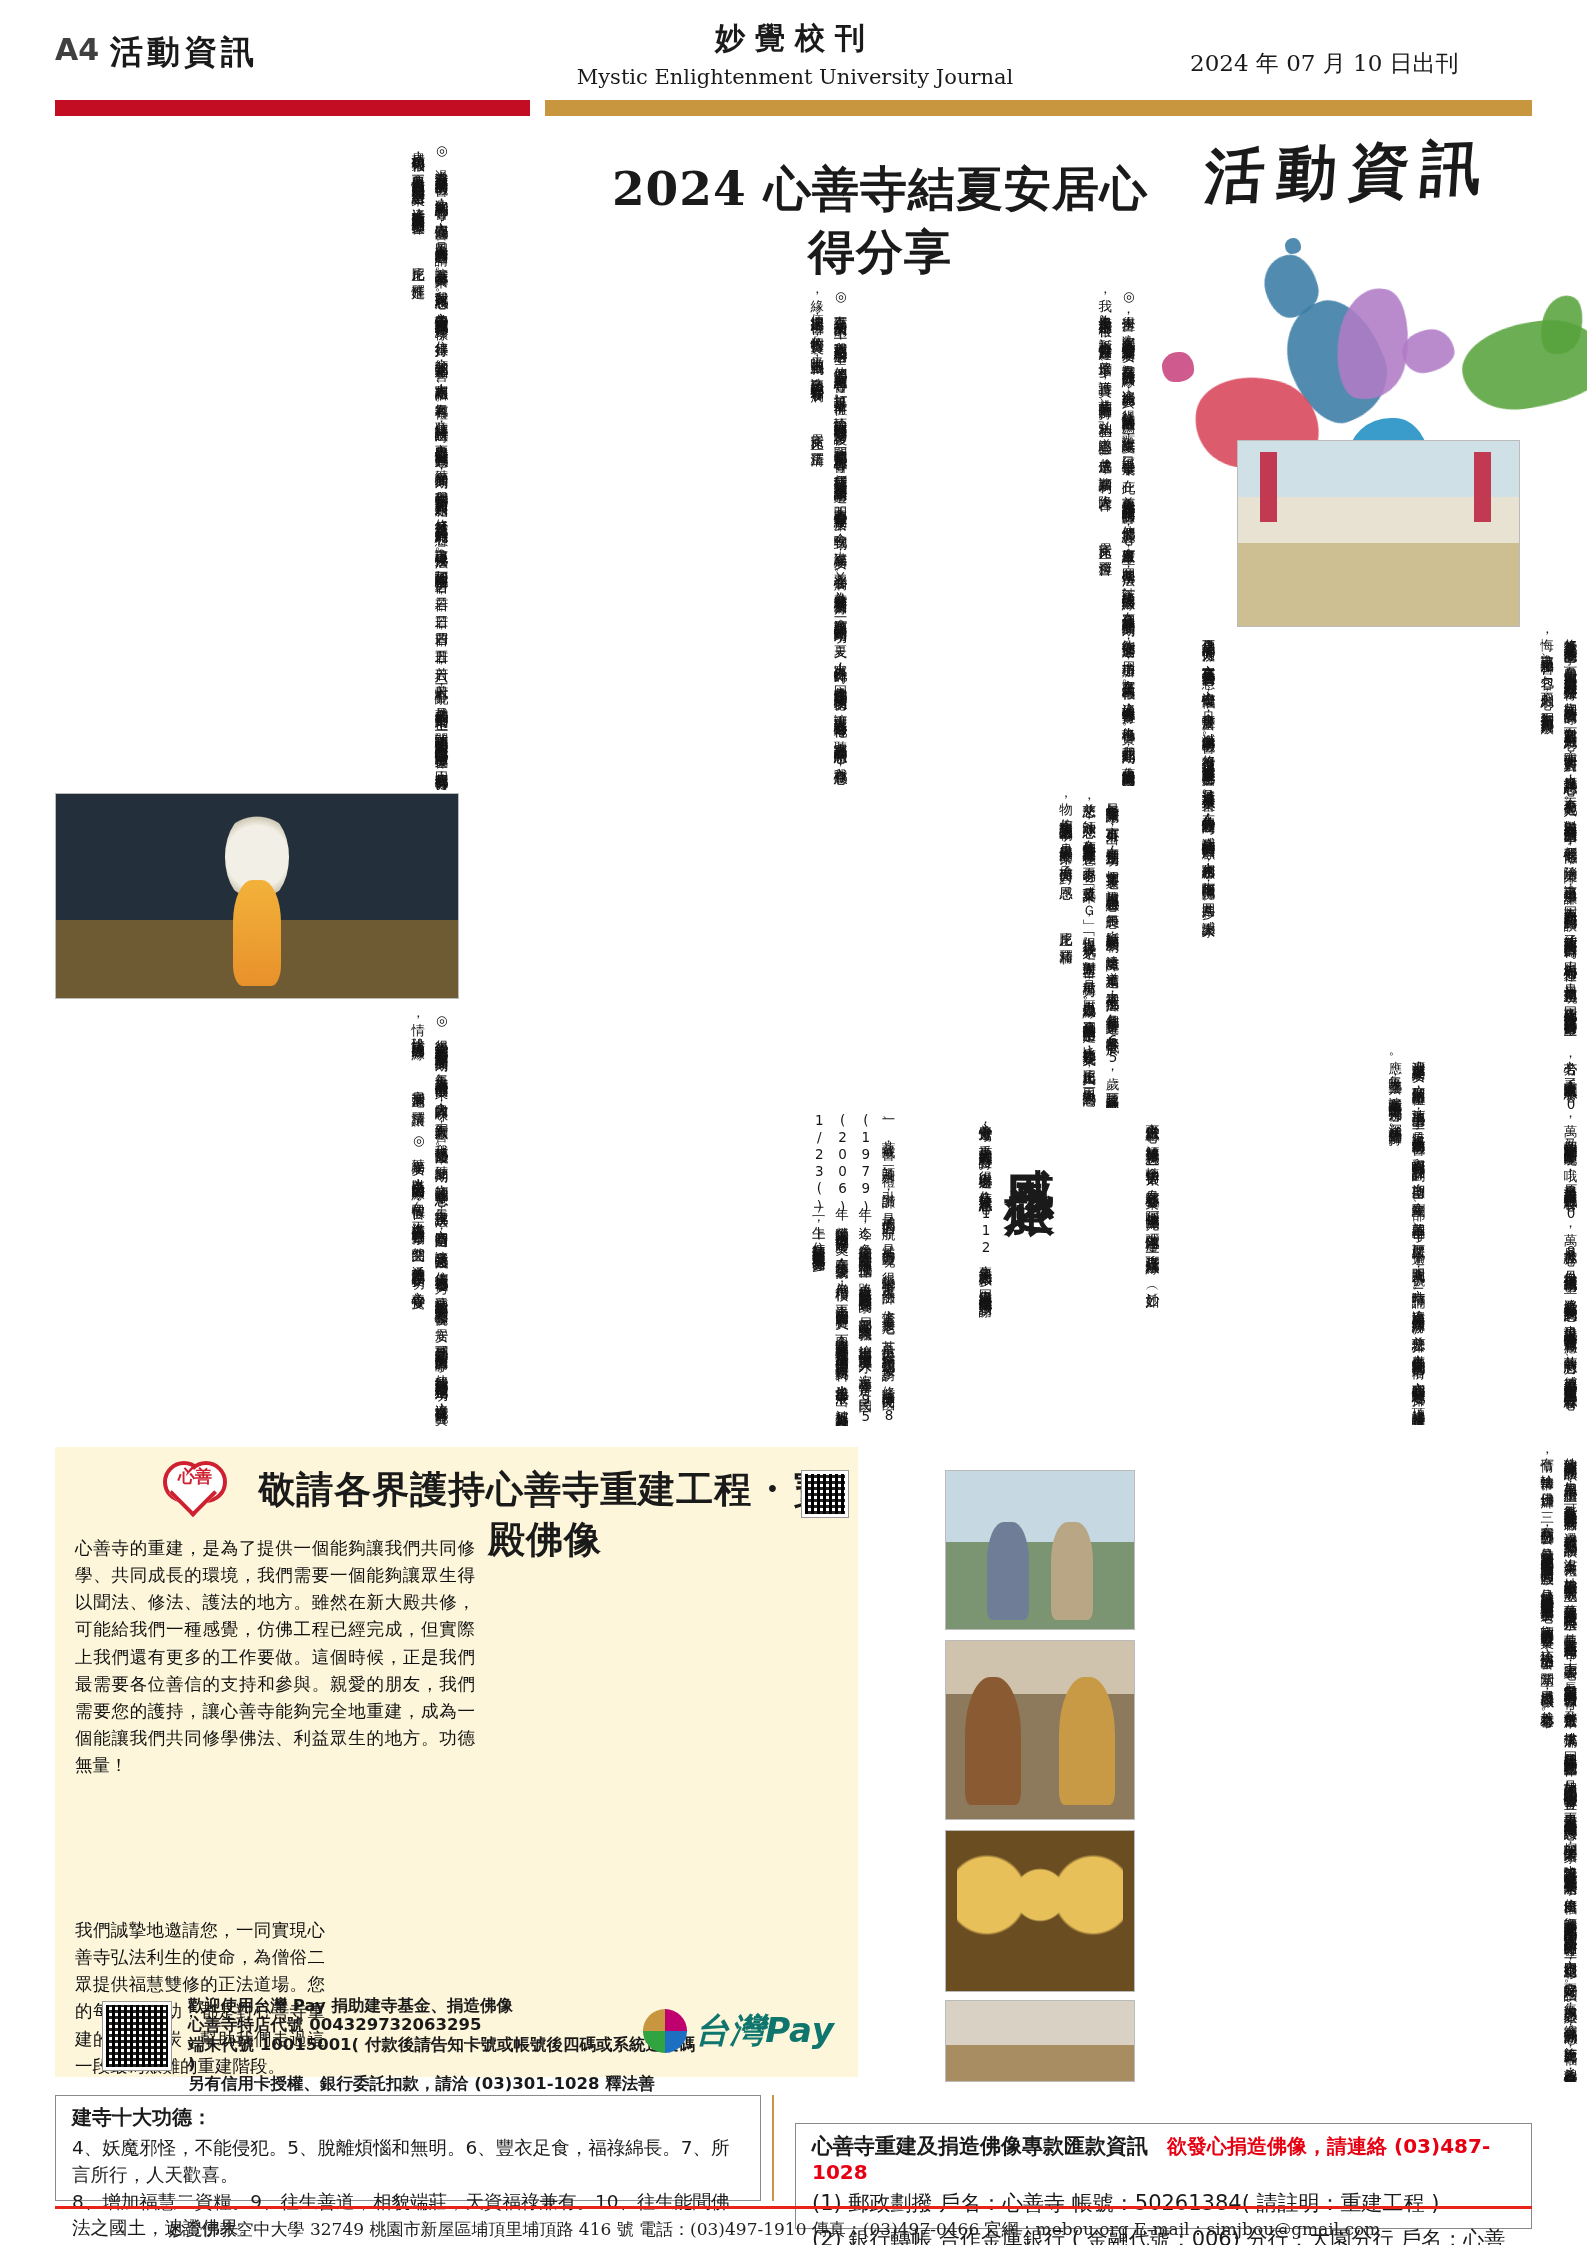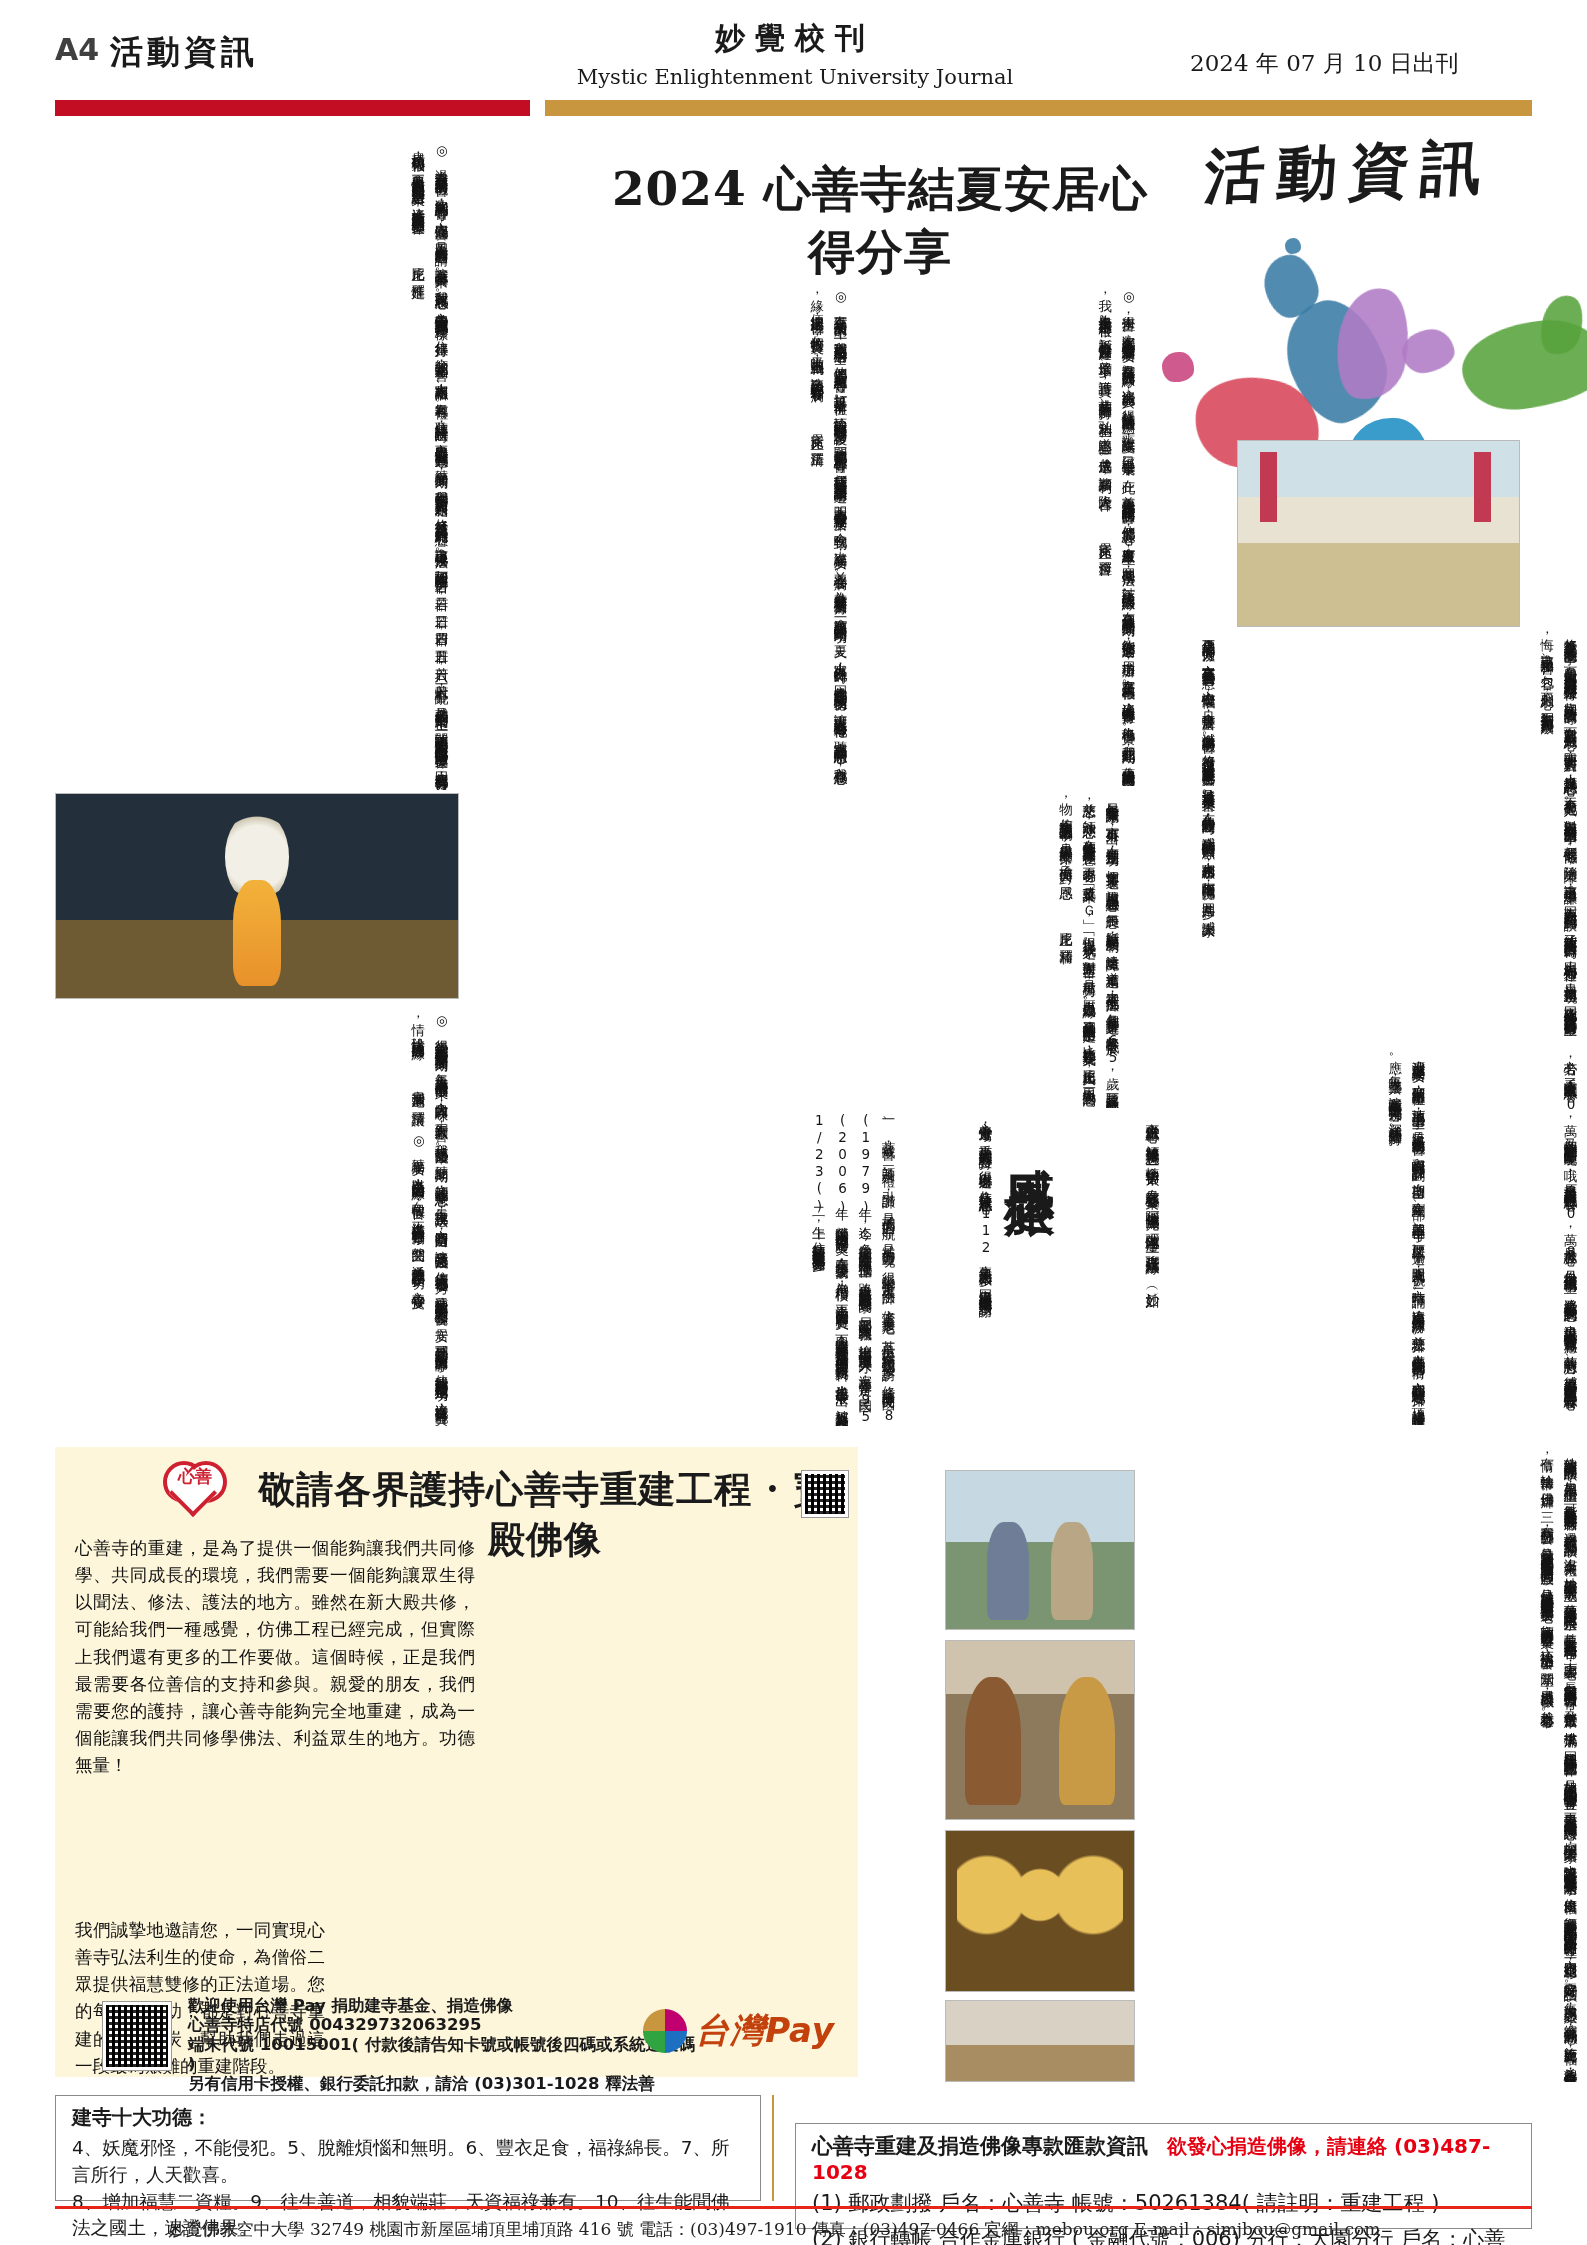--- a/index.html
+++ b/index.html
@@ -86,21 +86,21 @@
   .red{color:#e60012;font-weight:bold;}
   .qr{position:absolute;border:3px solid #fff;outline:1px solid #999;
       background:repeating-linear-gradient(0deg,rgba(0,0,0,.85) 0 3px,transparent 3px 6px),
                  repeating-linear-gradient(90deg,#000 0 3px,#fff 3px 6px);}
   #pay-row{position:absolute;left:18px;top:555px;width:768px;height:66px;}
   #pay-qr{left:30px;top:0px;width:62px;height:62px;}
   #pay-lines{position:absolute;left:115px;top:-6px;width:520px;font-size:16.5px;font-weight:bold;line-height:1.18;}
   #pay-logo{position:absolute;right:6px;top:6px;display:flex;align-items:center;gap:8px;}
   #pay-logo .ball{width:44px;height:44px;border-radius:50%;
         background:conic-gradient(#c0006e 0 25%,#1d6fc2 25% 50%,#2fa441 50% 75%,#c8963e 75% 100%);}
-  #pay-logo .txt{font-size:34px;font-weight:900;color:#c2410c;font-style:italic;letter-spacing:1px;}
+  #pay-logo .txt{font-size:34px;font-weight:900;color:#0f766e;font-style:italic;letter-spacing:1px;}
   
   .info-box{position:absolute;top:2095px;height:106px;border:1.5px solid #8a8a8a;background:#fff;
         box-sizing:border-box;padding:8px 16px;}
   #merit-box{left:55px;width:706px;}
   #merit-title{font-size:20px;font-weight:bold;margin-bottom:4px;}
   .merit-line{font-size:18.5px;line-height:1.45;}
   #remit-box{left:795px;width:737px;margin-top:28px;}
   #remit-title{font-size:21px;font-weight:bold;display:inline;}
   #remit-red{font-size:20px;display:inline;margin-left:14px;}
   .remit-line{font-size:21px;line-height:1.5;margin-top:4px;}

